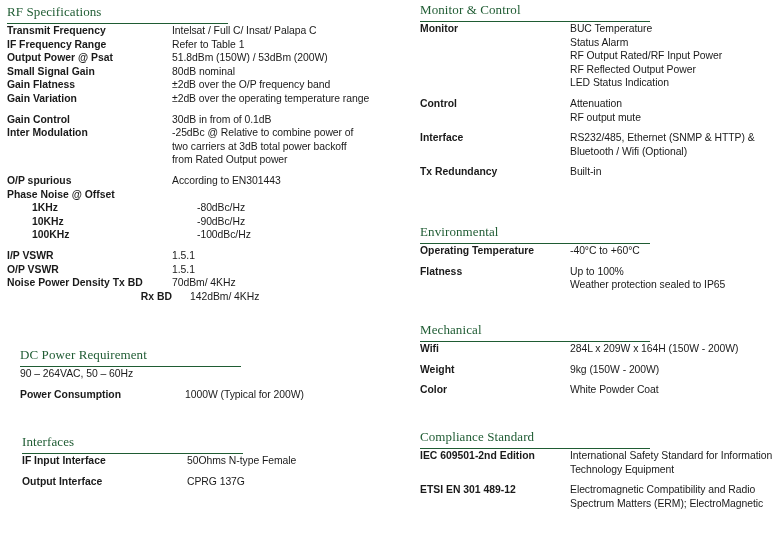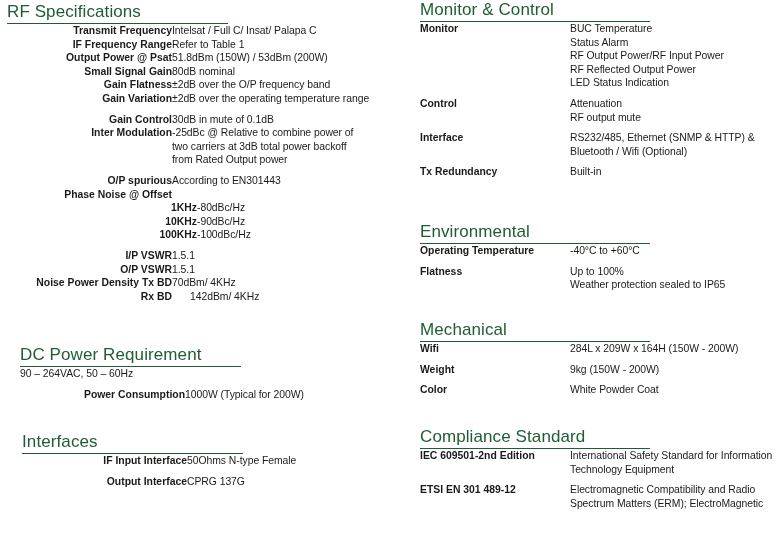--- a/index.html
+++ b/index.html
@@ -26,25 +26,26 @@
   }
   .col-left  { left: 7px;   width: 398px; }
   .col-right { left: 420px; width: 362px; }
 
   
   .section {
     margin: 0;
   }
   .section-title {
     color: #1f5c33;
-    font-size: 17px;
+    font-size: 13px;
     font-weight: 400;
     line-height: 19px;
     letter-spacing: 0.1px;
     white-space: nowrap;
+    font-family: Liberation Serif, serif;
   }
   .section-rule {
     height: 0;
     border-top: 1.3px solid #1f5c33;
     margin-top: 2px;
   }
   .col-left .section-rule  { width: 221px; }
   .col-right .section-rule { width: 230px; }
 
   
@@ -53,21 +54,21 @@
     display: flex;
     align-items: flex-start;
     font-size: 10.4px;
     line-height: 13.6px;
   }
   .label {
     font-weight: bold;
     white-space: pre;
     flex: 0 0 auto;
   }
-  .col-left .label  { width: 165px; text-align: right; }
+  .col-left .label  { width: 165px; }
   .col-right .label { width: 150px; }
   .label.indent   { padding-left: 25px; }
   .label.rightal  { text-align: right; padding-right: 18px; }
   .value {
     flex: 1 1 auto;
     white-space: pre-line;
     letter-spacing: -0.05px;
   }
   .value.empty { min-height: 1px; }
   .spacer-1 { height: 7px; }
@@ -101,21 +102,21 @@
             <div class="label">Gain Flatness</div>
             <div class="value">±2dB over the O/P frequency band</div>
           </div>
           <div class="row">
             <div class="label">Gain Variation</div>
             <div class="value">±2dB over the operating temperature range</div>
           </div>
           <div class="spacer-1"></div>
           <div class="row">
             <div class="label">Gain Control</div>
-            <div class="value">30dB in mute of 0.1dB</div>
+            <div class="value">30dB in from of 0.1dB</div>
           </div>
           <div class="row">
             <div class="label">Inter Modulation</div>
             <div class="value">-25dBc @ Relative to combine power of
 two carriers at 3dB total power backoff
 from Rated Output power</div>
           </div>
           <div class="spacer-1"></div>
           <div class="row">
             <div class="label">O/P spurious</div>
@@ -188,21 +189,21 @@
     </div>
   <div class="column col-right">
       <div class="section" style="position: absolute; top: 0px; left: 0px; width: 100%;">
         <div class="section-title">Monitor &amp; Control</div>
         <div class="section-rule"></div>
         <div class="rows">
           <div class="row">
             <div class="label">Monitor</div>
             <div class="value">BUC Temperature
 Status Alarm
-RF Output Power/RF Input Power
+RF Output Rated/RF Input Power
 RF Reflected Output Power
 LED Status Indication</div>
           </div>
           <div class="spacer-1"></div>
           <div class="row">
             <div class="label">Control</div>
             <div class="value">Attenuation
 RF output mute</div>
           </div>
           <div class="spacer-1"></div>

